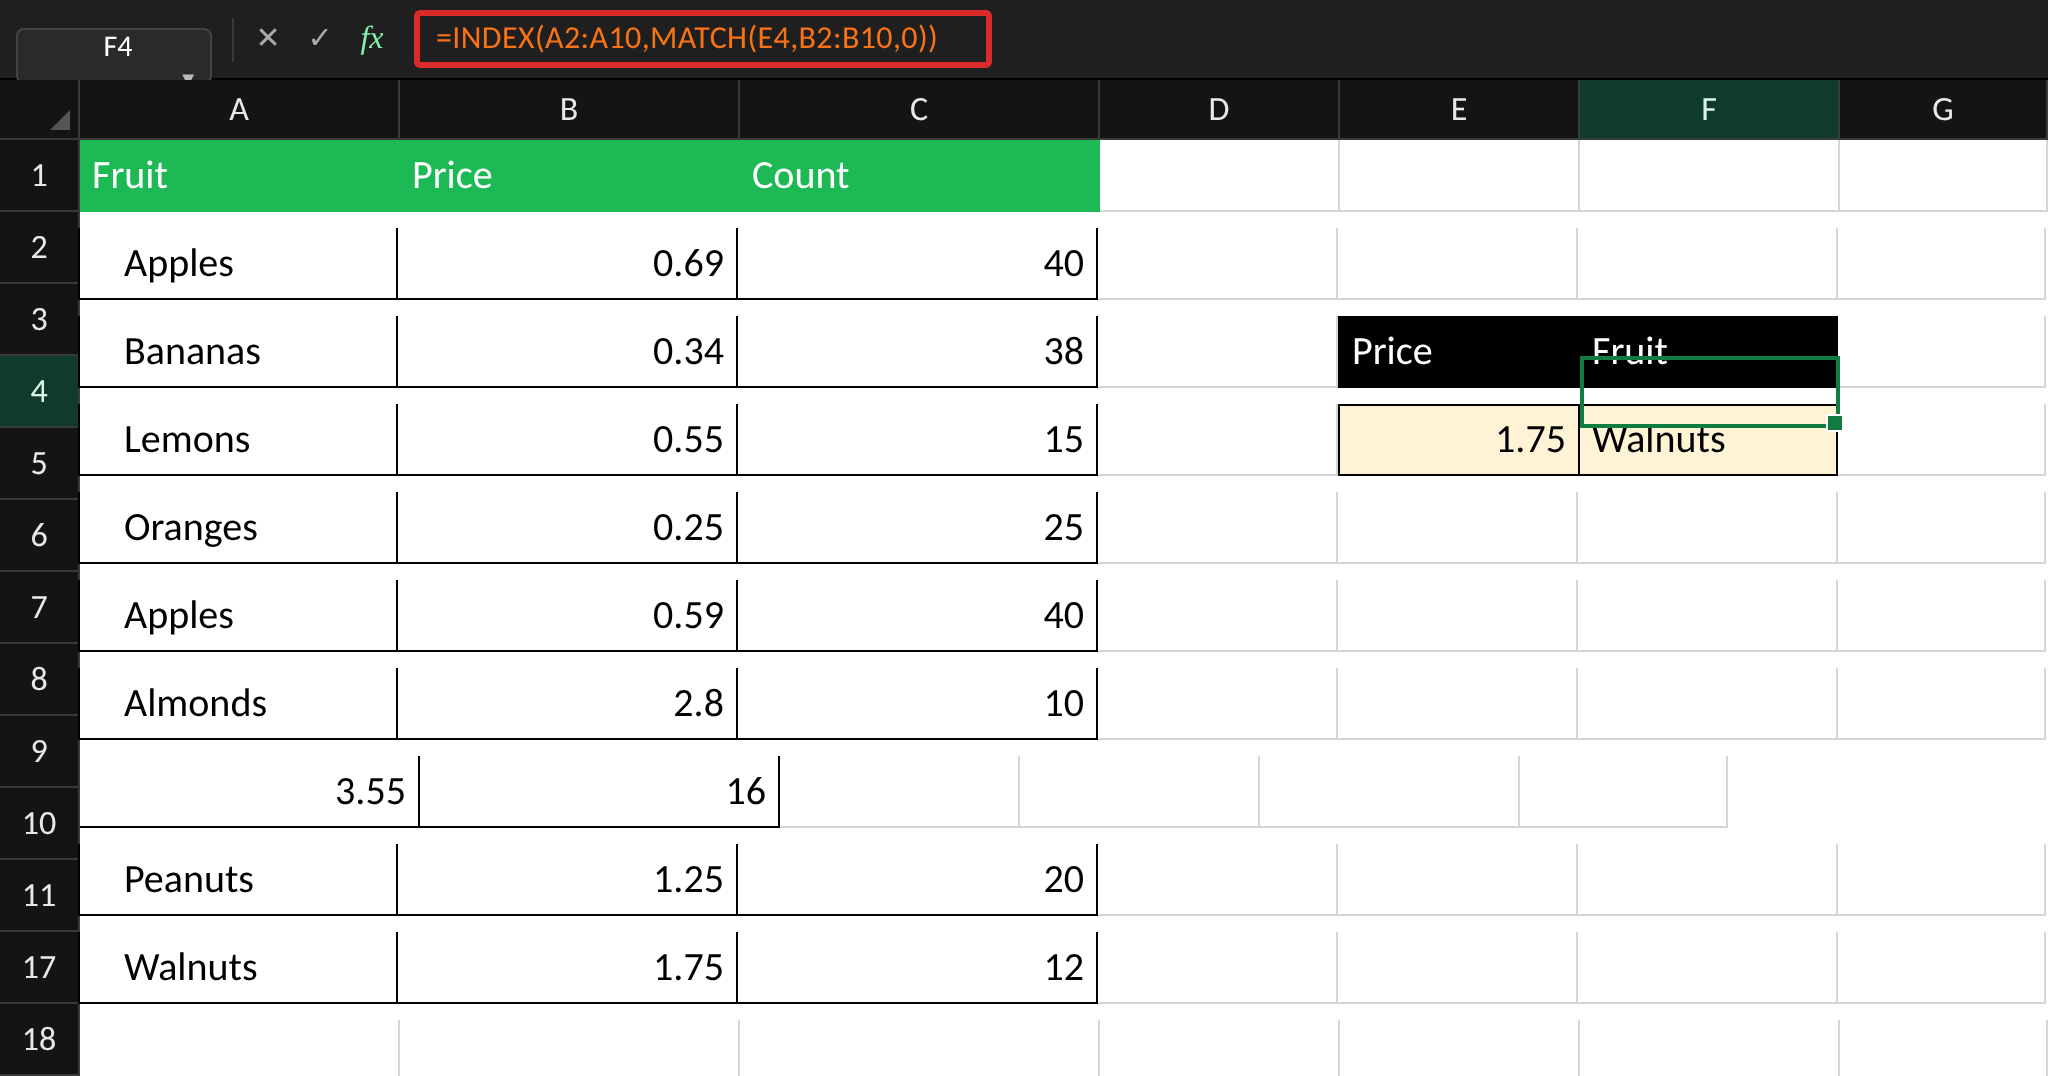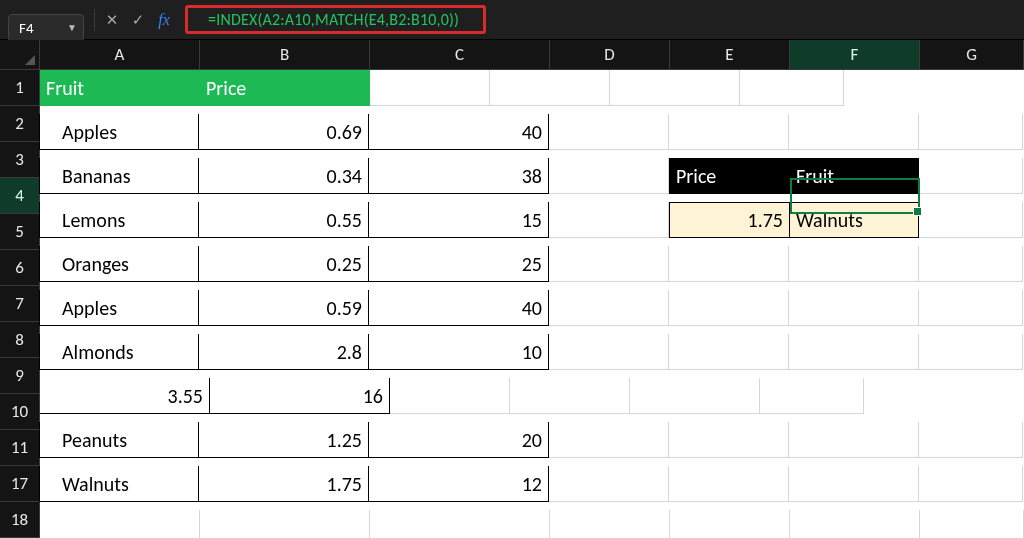--- a/index.html
+++ b/index.html
@@ -16,30 +16,31 @@
   .formula-bar {
     display: flex;
     align-items: center;
     height: 40px;
     background: #1f1f1f;
     border-bottom: 1px solid #000;
     color: #d0d0d0;
     font-size: 15px;
   }
   .name-box {
-    width: 76px;
+    width: 98px;
     height: 28px;
     background: #2a2a2a;
     border: 1px solid #444;
     border-radius: 4px;
     margin: 16px 6px 0 8px;
     display: flex;
     align-items: center;
     padding: 0 6px 0 10px;
     color: #fff;
+    flex-direction: column;
   }
   .name-box .chev {
     margin-left: auto;
     font-size: 10px;
     color: #bbb;
   }
   .vsep {
     width: 1px;
     height: 22px;
     background: #3a3a3a;
@@ -48,32 +49,32 @@
   .fb-btn {
     width: 26px;
     text-align: center;
     color: #aaa;
     font-size: 15px;
     line-height: 28px;
   }
   .fx-label {
     font-style: italic;
     font-family: "Times New Roman", serif;
-    color: #3b82f6;
+    color: #86efac;
     font-size: 16px;
     width: 26px;
     text-align: center;
   }
   .formula-wrap {
     flex: 0 0 auto;
     margin-left: 8px;
     border: 3px solid #d92b2b;
     border-radius: 3px;
-    padding: 2px 24px 2px 20px;
-    color: #22c55e;
+    padding: 2px 24px 2px 8px;
+    color: #f97316;
     font-size: 16px;
     letter-spacing: .2px;
   }
 
   
   .sheet {
     position: relative;
     background: #fff;
     height: calc(538px - 40px);
     overflow: hidden;
@@ -248,20 +249,21 @@
     <div class="row-h">11</div>
     <div class="row-h">17</div>
     <div class="row-h">18</div>
   </div>
 
   <div class="cells">
 
     <div class="row">
       <div class="cell cA hdr-green">Fruit</div>
       <div class="cell cB hdr-green">Price</div>
+      <div class="cell cC hdr-green">Count</div>
       <div class="cell cD"></div>
       <div class="cell cE"></div>
       <div class="cell cF"></div>
       <div class="cell cG"></div>
     </div>
 
     <div id="data-rows">
         <div class="row tbl">
           <div class="cell cA">Apples</div>
           <div class="cell cB num">0.69</div>

